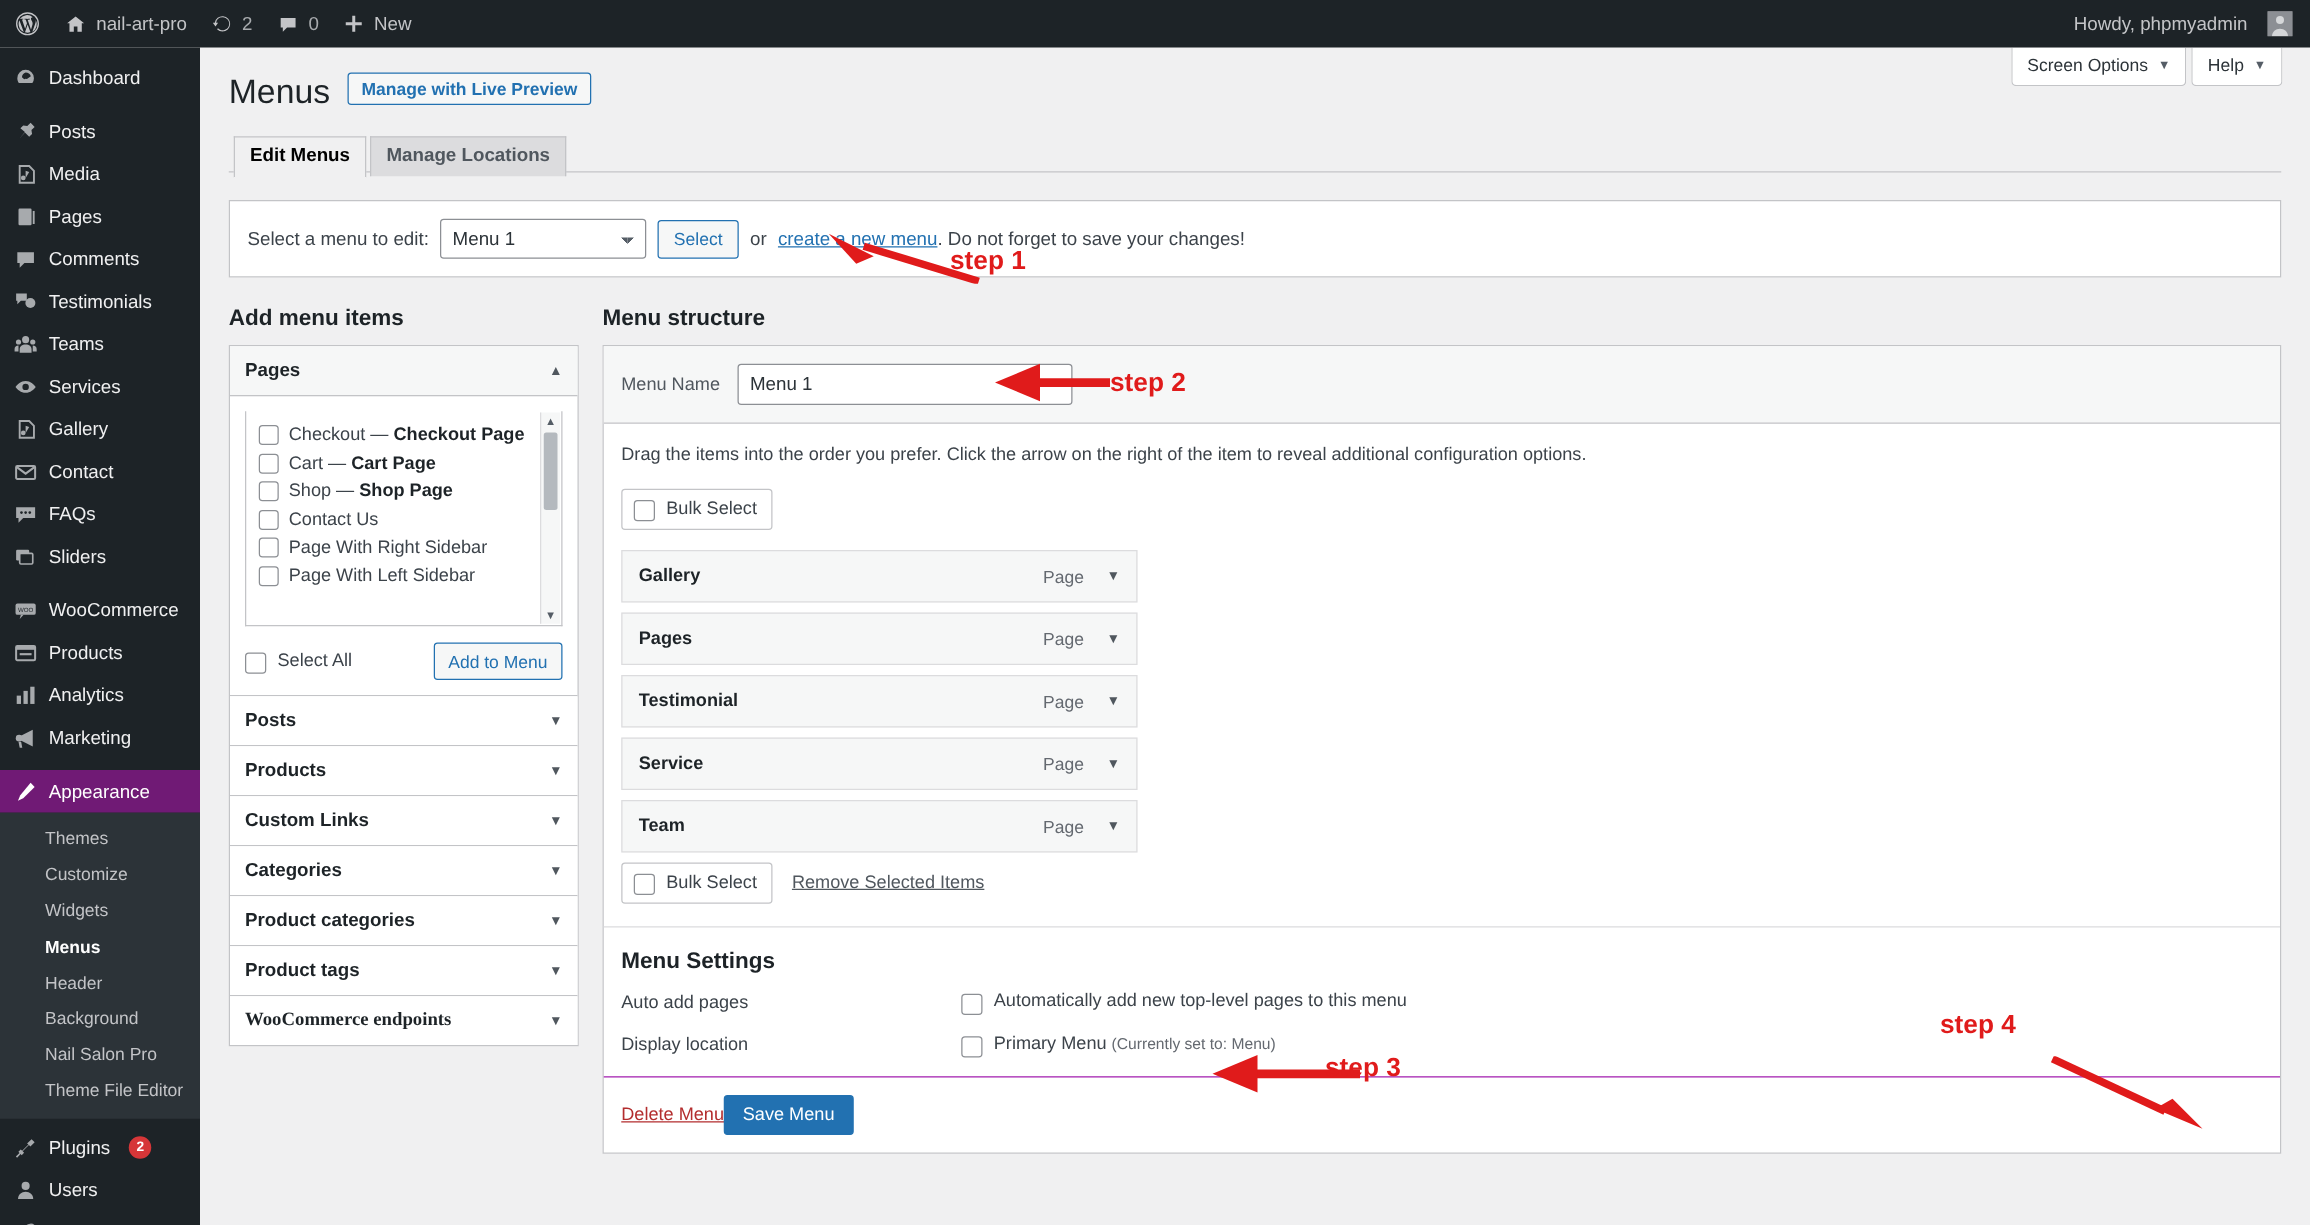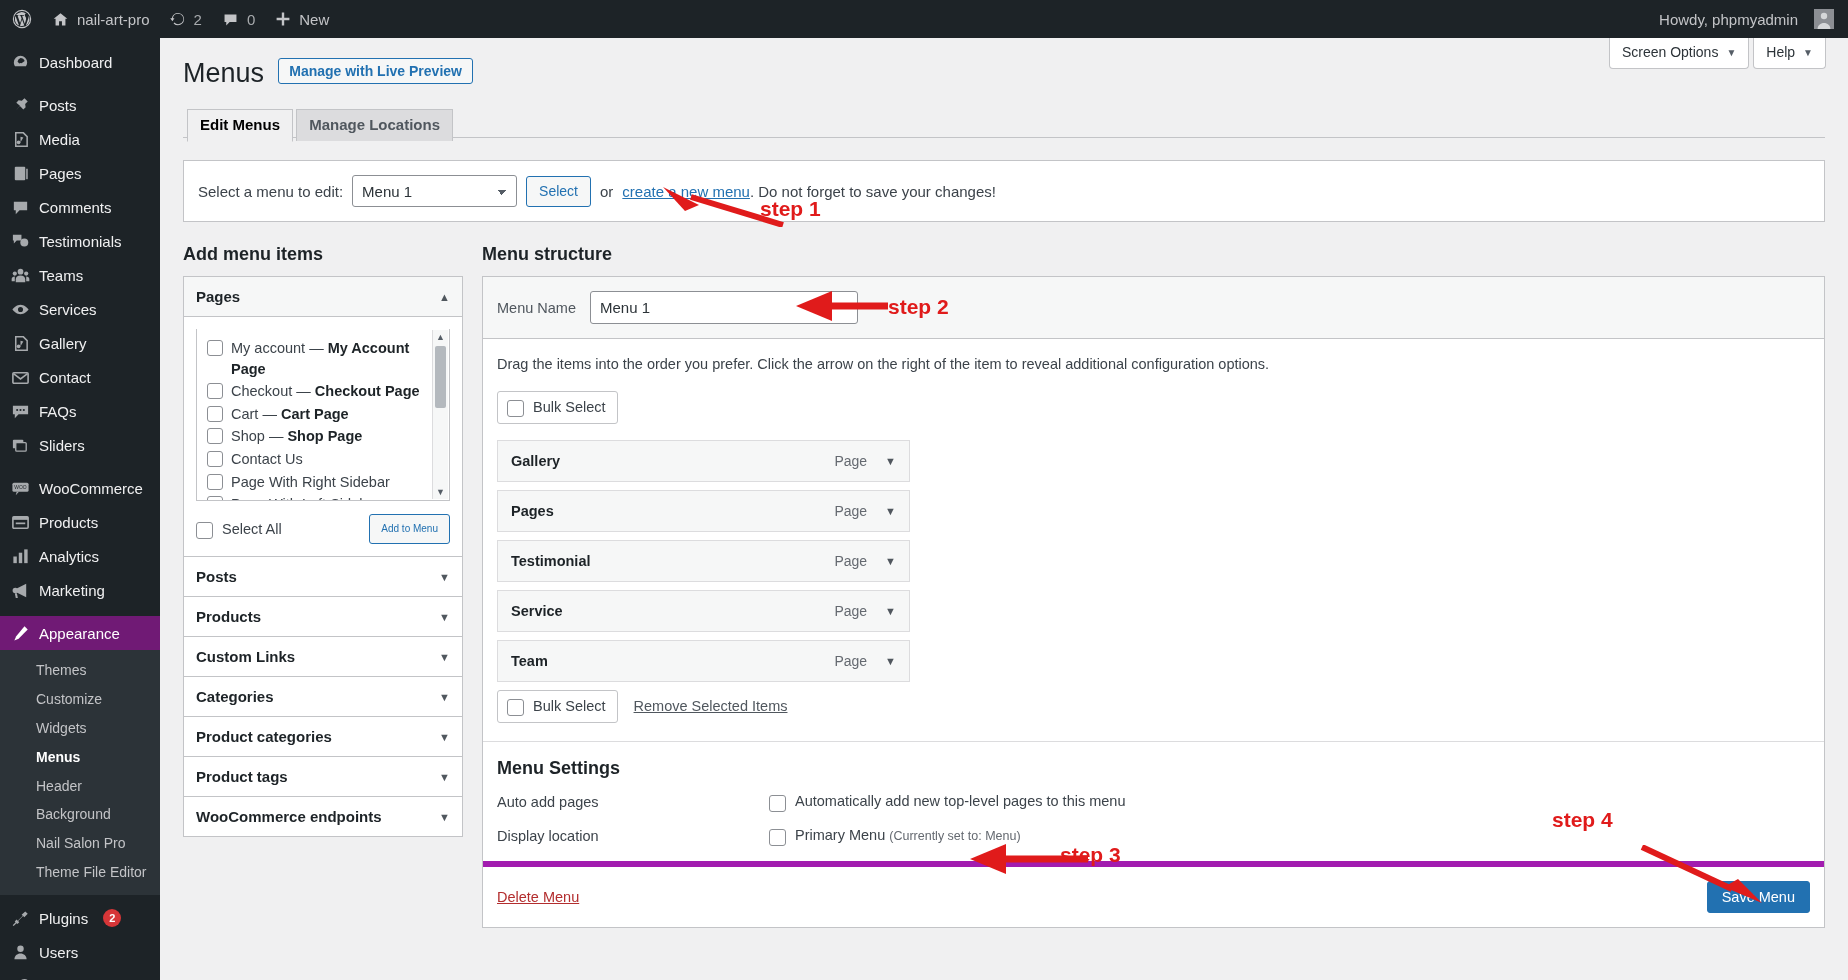--- a/index.html
+++ b/index.html
@@ -137,21 +137,21 @@
   .col-right { flex: 1; }
   h2.sec-title { font-size: 18px; color: #1d2327; font-weight: bold; margin-bottom: 11px; }
 
   .accordion { border: 1px solid #c3c4c7; background: #fff; }
   .acc-head {
     display: flex; align-items: center; justify-content: space-between;
     padding: 11px 12px; border-bottom: 1px solid #c3c4c7;
     font-weight: bold; font-size: 15px; color: #1d2327; background: #fff;
   }
   .acc-head.open { background: #f6f7f7; }
-  .acc-head:last-child { border-bottom: none; }
+  .acc-head:last-child { border-bottom: none; font-family: Liberation Serif, serif; }
   .arrow { color: #50575e; font-size: 11px; }
 
   .acc-body { padding: 12px 12px 12px 12px; border-bottom: 1px solid #c3c4c7; }
   .tabs-mini { display: flex; font-size: 14px; border-bottom: 1px solid #c3c4c7; margin-bottom: 0; }
   .tabs-mini div { padding: 6px 10px; color: #2271b1; }
   .tabs-mini div.sel {
     color: #2c3338; background: #fff; border: 1px solid #c3c4c7;
     border-bottom: 1px solid #fff; margin-bottom: -1px; border-radius: 2px 2px 0 0;
   }
   .page-list {
@@ -172,21 +172,21 @@
   }
   .pl-scroll .sb-arrow { font-size: 9px; color: #555d66; padding: 2px 0; }
   .pl-scroll .sb-thumb {
     width: 11px; background: #b4b9be; border-radius: 2px;
     height: 62px; position: absolute; top: 16px; left: 2px;
   }
   .selall-row { display: flex; align-items: center; justify-content: space-between; margin-top: 13px; }
   .selall-left { display: flex; align-items: center; gap: 9px; font-size: 14.5px; }
   .btn-add {
     border: 1px solid #2271b1; color: #2271b1; background: #f6f7f7;
-    border-radius: 3px; padding: 0 11px; height: 30px; line-height: 28px; font-size: 10px;
+    border-radius: 3px; padding: 0 11px; height: 30px; line-height: 28px; font-size: 14px;
   }
 
   
   .ms-box { border: 1px solid #c3c4c7; background: #fff; }
   .ms-namebar {
     background: #f6f7f7; border-bottom: 1px solid #c3c4c7;
     display: flex; align-items: center; gap: 14px; padding: 14px 14px;
   }
   .ms-namebar label { font-size: 14.5px; color: #50575e; }
   .ms-namebar input {
@@ -213,22 +213,22 @@
   .rm-link { color: #50575e; text-decoration: underline; font-size: 14.5px; }
 
   .ms-settings { border-top: 1px solid #dcdcde; padding: 16px 14px 0 14px; }
   h3.settings-h { font-size: 18px; font-weight: bold; color: #1d2327; margin-bottom: 14px; }
   .set-row { display: flex; align-items: flex-start; margin-bottom: 15px; }
   .set-label { width: 272px; flex: 0 0 272px; font-size: 14.5px; color: #3c434a; padding-top: 1px; }
   .set-ctl { display: flex; align-items: flex-start; gap: 9px; font-size: 14.5px; }
   .muted { color: #646970; font-size: 12.5px; }
 
   .ms-footer {
-    border-top: 6px solid #a21caf; padding: 14px 14px;
-    display: flex; align-items: center; justify-content: space-between;
+    border-top: 1px solid #a21caf; padding: 14px 14px;
+    display: flex; align-items: center; 
   }
   .del-link { color: #b32d2e; text-decoration: underline; font-size: 14.5px; }
   .btn-primary {
     background: #2271b1; border: 1px solid #2271b1; color: #fff;
     border-radius: 3px; padding: 0 14px; height: 32px; line-height: 30px;
     font-size: 14.5px; font-family: "Liberation Sans", sans-serif;
   }
 
   
   .anno { position: absolute; color: #e01b1b; font-weight: bold; font-size: 21px; z-index: 40; }
@@ -538,24 +538,20 @@
           <div class="accordion">
 
             <div class="acc-head open">
               <span>Pages</span>
               <span class="arrow">▲</span>
             </div>
 
             <div class="acc-body">
 
               <div class="page-list">
-                <div class="pl-row">
-                  <span class="cbx"></span>
-                  <span><span>My account — </span><b>My Account Page</b></span>
-                </div>
                 <div class="pl-row">
                   <span class="cbx"></span>
                   <span><span>Checkout — </span><b>Checkout Page</b></span>
                 </div>
                 <div class="pl-row">
                   <span class="cbx"></span>
                   <span><span>Cart — </span><b>Cart Page</b></span>
                 </div>
                 <div class="pl-row">
                   <span class="cbx"></span>

